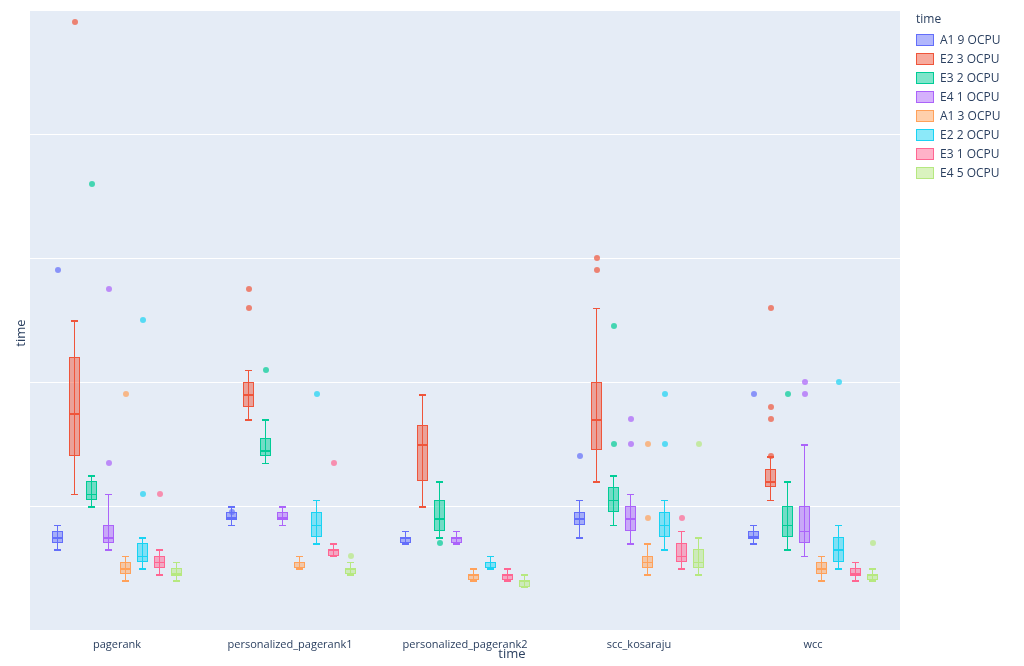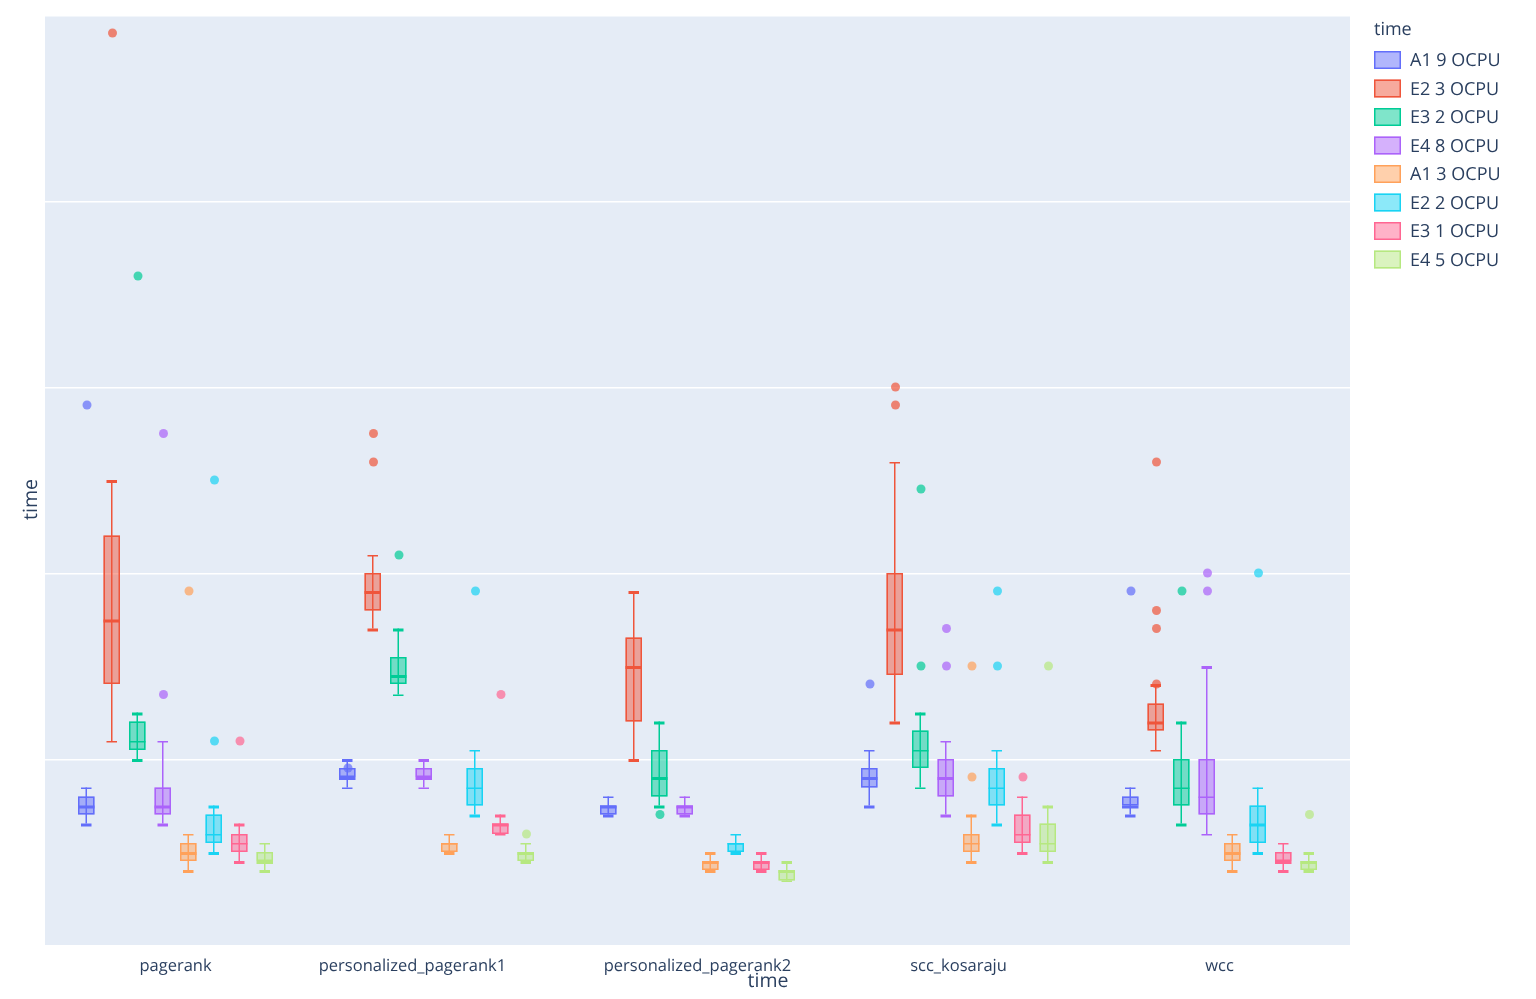--- a/index.html
+++ b/index.html
@@ -222,21 +222,21 @@
         <div class="box" style="left: 102px; width: 11px; top: 539.4px; height: 6.2px; border-color: rgb(255, 102, 146); background: rgba(255, 102, 146, 0.5);"></div>
         <div class="median" style="left: 102px; width: 11px; top: 539.4px; background: rgb(255, 102, 146);"></div>
         <div class="outlier" style="left: 107.5px; top: 452.6px; background: rgb(255, 102, 146);"></div>
         <div class="whisker" style="left: 123.75px; top: 551.8px; height: 12.4px; background: rgb(182, 232, 128);"></div>
         <div class="cap" style="left: 120.65px; width: 7.7px; top: 551.8px; background: rgb(182, 232, 128);"></div>
         <div class="cap" style="left: 120.65px; width: 7.7px; top: 564.2px; background: rgb(182, 232, 128);"></div>
         <div class="box" style="left: 119px; width: 11px; top: 558px; height: 6.2px; border-color: rgb(182, 232, 128); background: rgba(182, 232, 128, 0.5);"></div>
         <div class="median" style="left: 119px; width: 11px; top: 558px; background: rgb(182, 232, 128);"></div>
         <div class="outlier" style="left: 124.5px; top: 545.6px; background: rgb(182, 232, 128);"></div>
       </div>
-      <div class="x-tick" style="left: 245px;">personalized_pagerank1</div>
+      <div class="x-tick" style="left: 260px;">personalized_pagerank1</div>
       <div class="cat-group" style="left: 370px; width: 130px;">
         <div class="whisker" style="left: 4.75px; top: 520.8px; height: 12.4px; background: rgb(99, 110, 250);"></div>
         <div class="cap" style="left: 1.65px; width: 7.7px; top: 520.8px; background: rgb(99, 110, 250);"></div>
         <div class="cap" style="left: 1.65px; width: 7.7px; top: 533.2px; background: rgb(99, 110, 250);"></div>
         <div class="box" style="left: 0px; width: 11px; top: 527px; height: 6.2px; border-color: rgb(99, 110, 250); background: rgba(99, 110, 250, 0.5);"></div>
         <div class="median" style="left: 0px; width: 11px; top: 527px; background: rgb(99, 110, 250);"></div>
         <div class="whisker" style="left: 21.75px; top: 384.4px; height: 111.6px; background: rgb(239, 85, 59);"></div>
         <div class="cap" style="left: 18.65px; width: 7.7px; top: 384.4px; background: rgb(239, 85, 59);"></div>
         <div class="cap" style="left: 18.65px; width: 7.7px; top: 496px; background: rgb(239, 85, 59);"></div>
         <div class="box" style="left: 17px; width: 11px; top: 415.4px; height: 55.8px; border-color: rgb(239, 85, 59); background: rgba(239, 85, 59, 0.5);"></div>
@@ -398,21 +398,21 @@
         <div class="legend-item">
           <span class="swatch" style="border-color: rgb(239, 85, 59); background: rgba(239, 85, 59, 0.5);"></span>
           <span>E2 3 OCPU</span>
         </div>
         <div class="legend-item">
           <span class="swatch" style="border-color: rgb(0, 204, 150); background: rgba(0, 204, 150, 0.5);"></span>
           <span>E3 2 OCPU</span>
         </div>
         <div class="legend-item">
           <span class="swatch" style="border-color: rgb(171, 99, 250); background: rgba(171, 99, 250, 0.5);"></span>
-          <span>E4 8 OCPU</span>
+          <span>E4 1 OCPU</span>
         </div>
         <div class="legend-item">
           <span class="swatch" style="border-color: rgb(255, 161, 90); background: rgba(255, 161, 90, 0.5);"></span>
           <span>A1 3 OCPU</span>
         </div>
         <div class="legend-item">
           <span class="swatch" style="border-color: rgb(25, 211, 243); background: rgba(25, 211, 243, 0.5);"></span>
           <span>E2 2 OCPU</span>
         </div>
         <div class="legend-item">

